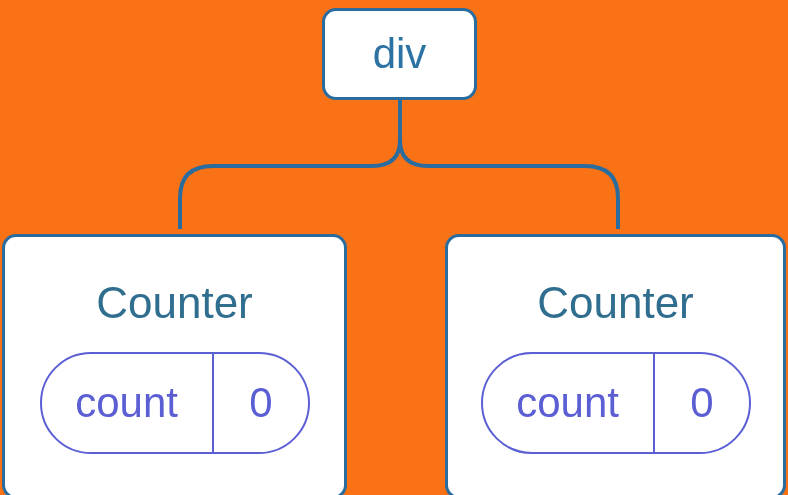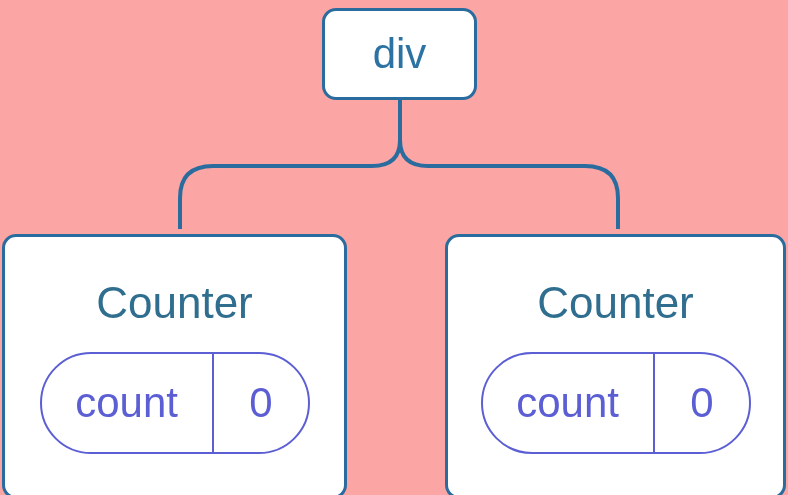--- a/index.html
+++ b/index.html
@@ -4,21 +4,21 @@
 <style>
   html, body {
     margin: 0;
     padding: 0;
     background: #4E656E;
   }
   .stage {
     position: relative;
     width: 788px;
     height: 495px;
-    background: #fca5a5;
+    background: #f97316;
     overflow: hidden;
     font-family: "Liberation Sans", "DejaVu Sans", sans-serif;
   }
   .connectors {
     position: absolute;
     left: 0; top: 0;
     width: 788px;
     height: 495px;
   }
   .connectors path {

